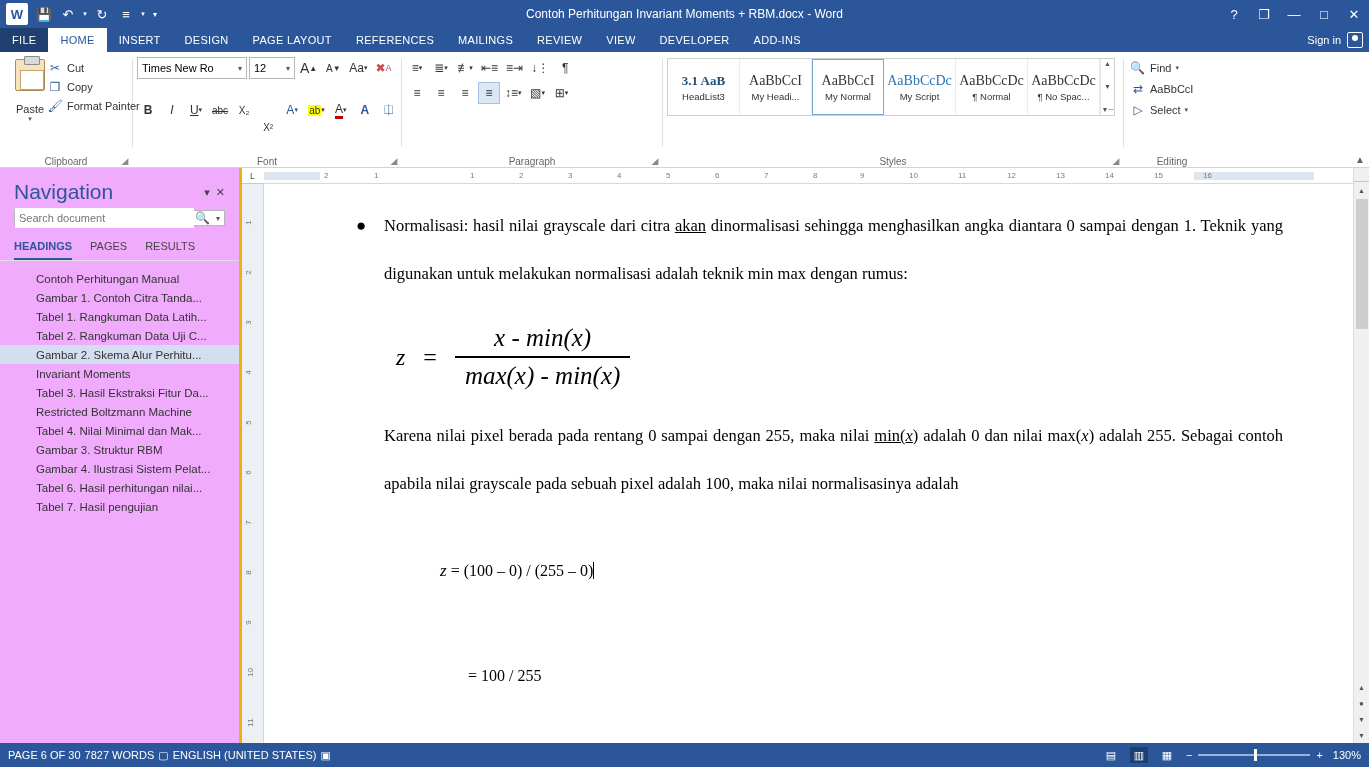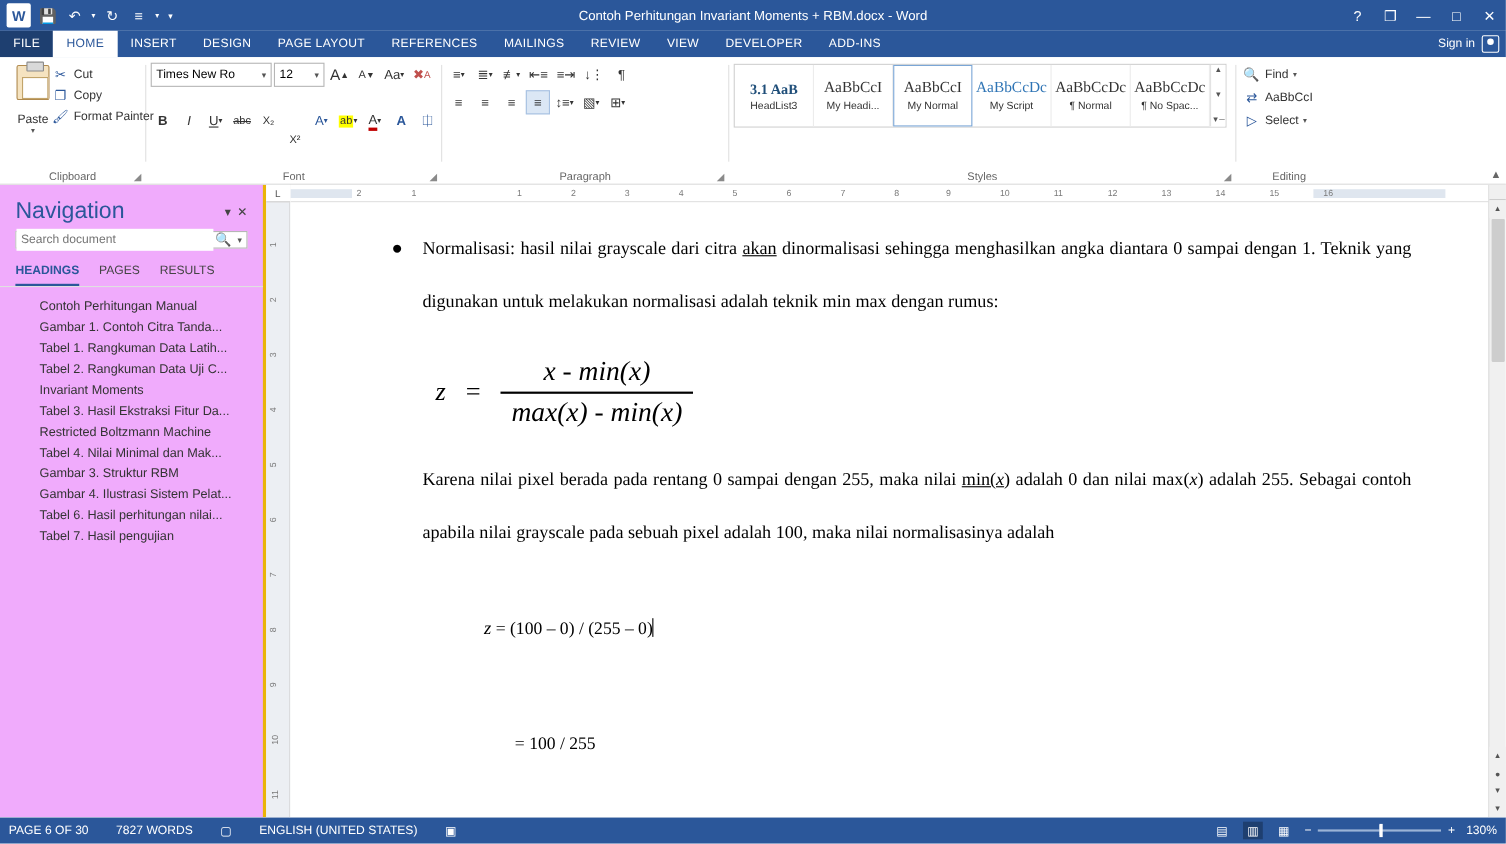--- a/index.html
+++ b/index.html
@@ -239,21 +239,21 @@
     border-left: 1px solid #dcdcdc; display: flex; flex-direction: column; align-items: center;
   }
   .sb-btn { width: 16px; height: 16px; display: flex; align-items: center; justify-content: center; font-size: 7px; color: #555; background: #f0f0f0; }
   .sb-thumb { width: 12px; background: #cdcdcd; border-radius: 1px; margin: 1px 0; }
   .sb-split { width: 16px; height: 14px; background: #f0f0f0; border-bottom: 1px solid #c9c9c9; }
   .prevpage, .nextpage, .browseobj { font-size: 8px; color: #555; }
 
   
   .statusbar {
     height: 24px; background: #2b579a; color: #fff; display: flex; align-items: center;
-    font-size: 11px; padding: 0 8px; gap: 25px;
+    font-size: 11px; padding: 0 8px; gap: 4px;
   }
   .status-right { margin-left: auto; display: flex; align-items: center; gap: 10px; }
   .view-btn { width: 18px; height: 16px; display: flex; align-items: center; justify-content: center; font-size: 11px; }
   .view-btn.active { background: #1e3f70; }
   .zoom-slider { display: flex; align-items: center; gap: 6px; }
   .zoom-track { width: 112px; height: 2px; background: #9bb4d6; position: relative; }
   .zoom-thumb { position: absolute; left: 56px; top: -5px; width: 3px; height: 12px; background: #fff; }
   .zoom-tick { position: absolute; left: 56px; top: -4px; width: 1px; height: 9px; background: #9bb4d6; }
 </style>
 </head>
@@ -498,20 +498,21 @@
       <div class="nav-tabs">
         <div class="nav-tab active">HEADINGS</div>
         <div class="nav-tab">PAGES</div>
         <div class="nav-tab">RESULTS</div>
       </div>
       <div class="nav-list">
         <div class="nav-item">Contoh Perhitungan Manual</div>
         <div class="nav-item">Gambar 1. Contoh Citra Tanda...</div>
         <div class="nav-item">Tabel 1. Rangkuman Data Latih...</div>
         <div class="nav-item">Tabel 2. Rangkuman Data Uji C...</div>
+        <div class="nav-item selected">Gambar 2. Skema Alur Perhitu...</div>
         <div class="nav-item">Invariant Moments</div>
         <div class="nav-item">Tabel 3. Hasil Ekstraksi Fitur Da...</div>
         <div class="nav-item"> Restricted Boltzmann Machine</div>
         <div class="nav-item">Tabel 4. Nilai Minimal dan Mak...</div>
         <div class="nav-item">Gambar 3. Struktur RBM</div>
         <div class="nav-item">Gambar 4. Ilustrasi Sistem Pelat...</div>
         <div class="nav-item">Tabel 6. Hasil perhitungan nilai...</div>
         <div class="nav-item">Tabel 7. Hasil pengujian</div>
       </div>
     </div>

